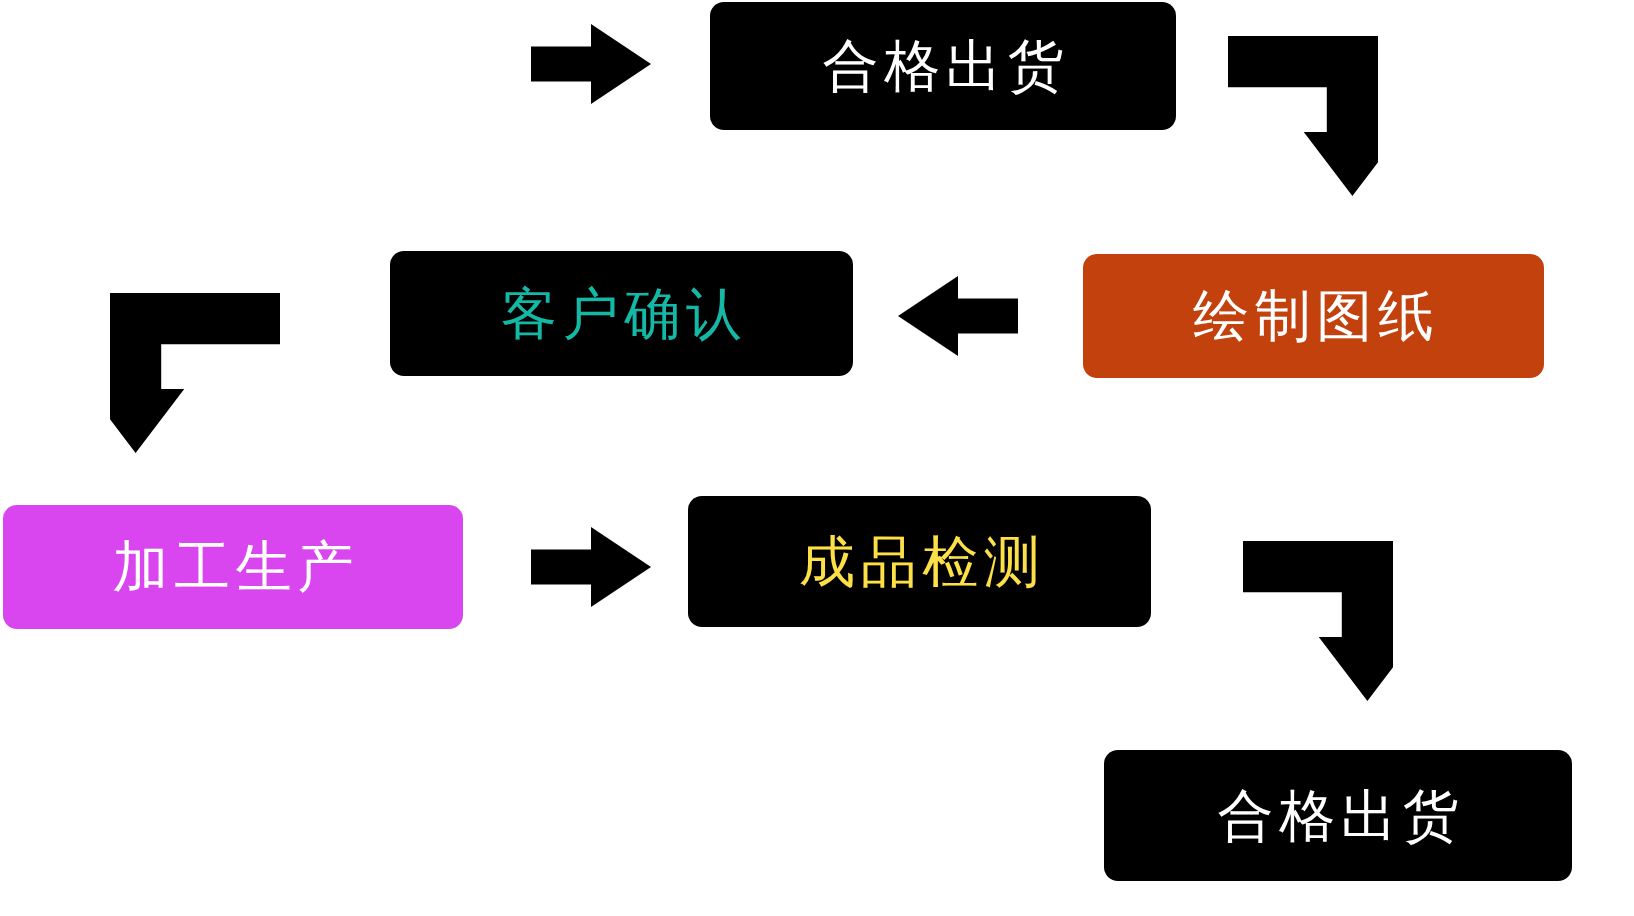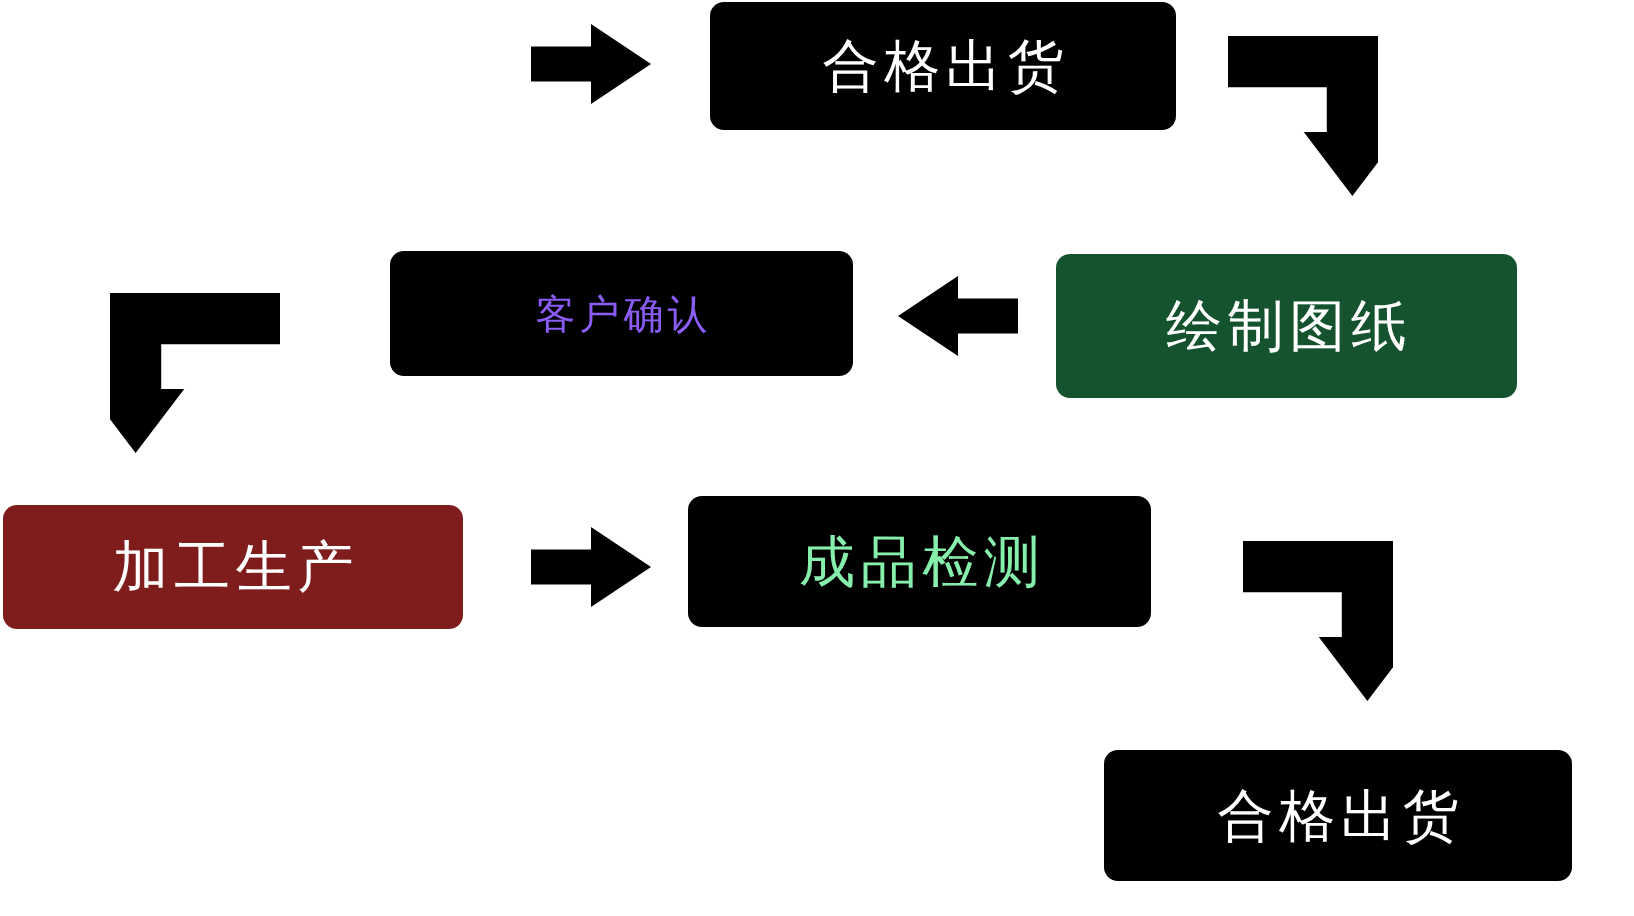--- a/index.html
+++ b/index.html
@@ -40,34 +40,34 @@
 </head>
 <body>
 
 <div id="canvas">
 
 
   <div class="node" id="node-1" style="left: 710px; top: 2px; width: 466px; height: 128px; background: rgb(0, 0, 0);">
     <span class="node-label" style="font-size: 56px; color: rgb(255, 255, 255);">合格出货</span>
   </div>
 
-  <div class="node" id="node-2" style="left: 1056px; top: 254px; width: 461px; height: 144px; background: #14532d;">
+  <div class="node" id="node-2" style="left: 1083px; top: 254px; width: 461px; height: 124px; background: #c2410c;">
     <span class="node-label" style="font-size: 56px; color: rgb(255, 255, 255);">绘制图纸</span>
   </div>
 
   <div class="node" id="node-3" style="left: 390px; top: 251px; width: 463px; height: 125px; background: rgb(0, 0, 0);">
-    <span class="node-label" style="font-size: 40px; color: #8b5cf6;">客户确认</span>
+    <span class="node-label" style="font-size: 56px; color: #14b8a6;">客户确认</span>
   </div>
 
-  <div class="node" id="node-4" style="left: 3px; top: 505px; width: 460px; height: 124px; background: #7f1d1d;">
+  <div class="node" id="node-4" style="left: 3px; top: 505px; width: 460px; height: 124px; background: #d946ef;">
     <span class="node-label" style="font-size: 56px; color: rgb(255, 255, 255);">加工生产</span>
   </div>
 
   <div class="node" id="node-5" style="left: 688px; top: 496px; width: 463px; height: 131px; background: rgb(0, 0, 0);">
-    <span class="node-label" style="font-size: 56px; color: #86efac;">成品检测</span>
+    <span class="node-label" style="font-size: 56px; color: #fde047;">成品检测</span>
   </div>
 
   <div class="node" id="node-6" style="left: 1104px; top: 750px; width: 468px; height: 131px; background: rgb(0, 0, 0);">
     <span class="node-label" style="font-size: 56px; color: rgb(255, 255, 255);">合格出货</span>
   </div>
 
   <div class="arrow" id="arrow-0" style="left: 531px; top: 24px; width: 120px; height: 80px;">
       <svg width="120" height="80" viewBox="0 0 120 80" xmlns="http://www.w3.org/2000/svg">
         <polygon points="0,22.400000000000002 60,22.400000000000002 60,0 120,40 60,80 60,57.599999999999994 0,57.599999999999994" fill="#000000"></polygon>
       </svg>

